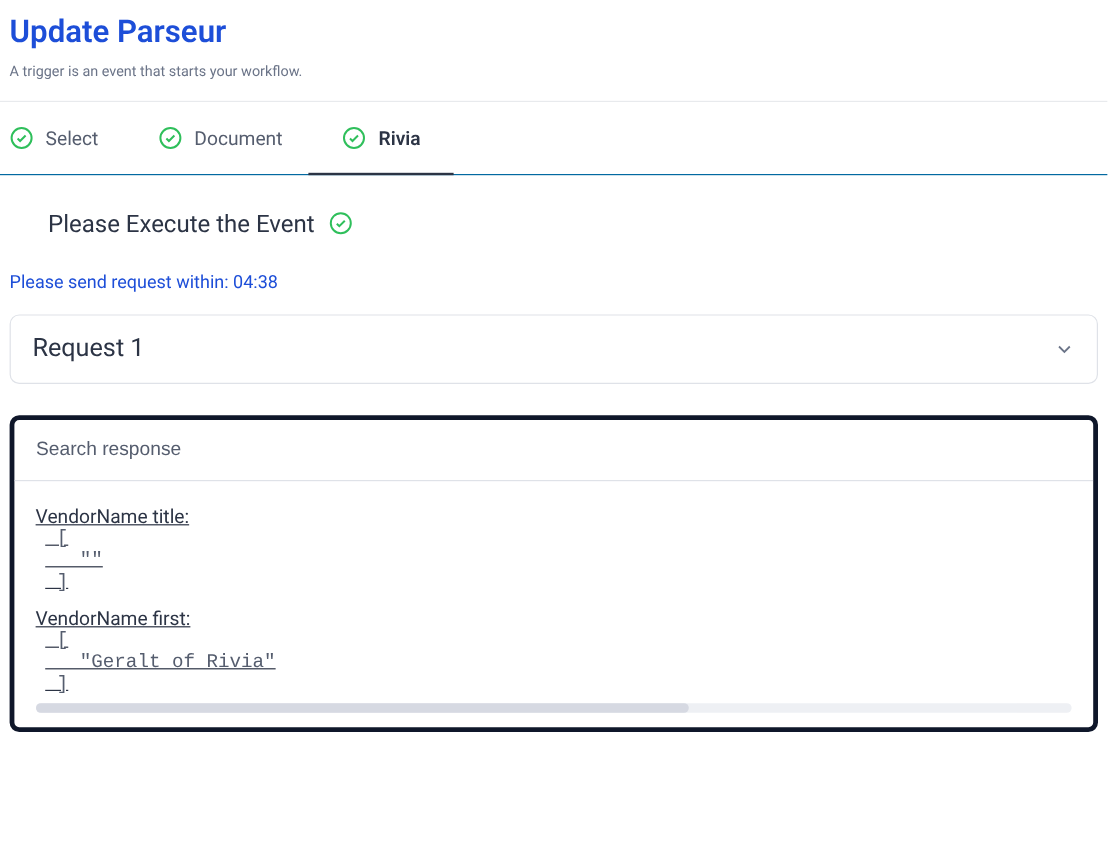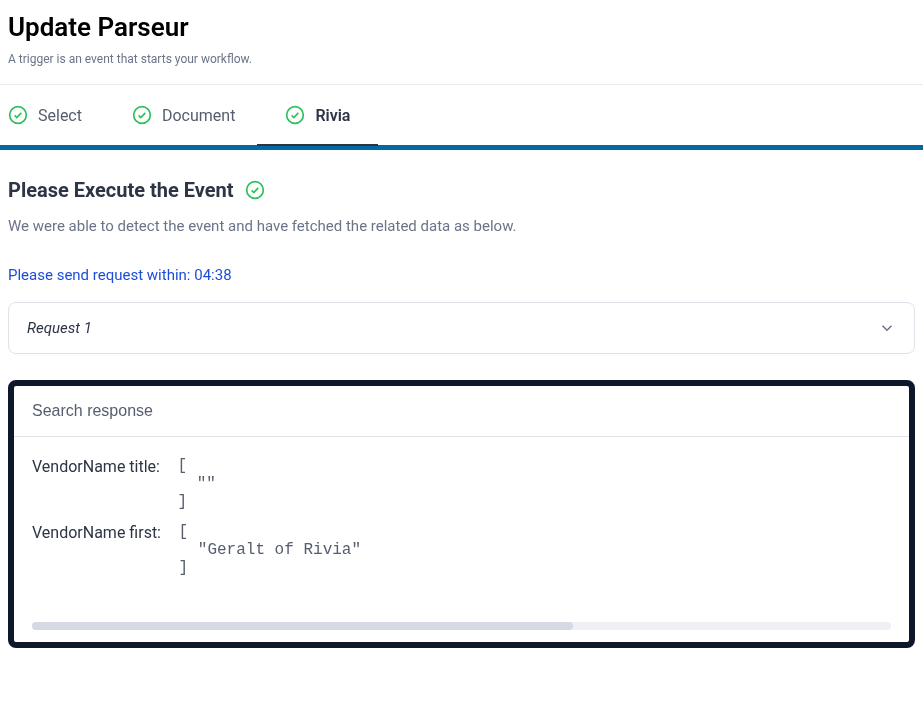--- a/index.html
+++ b/index.html
@@ -6,37 +6,37 @@
     body {
       font-family: -apple-system, BlinkMacSystemFont, "Segoe UI", Roboto, sans-serif;
       background: #fff;
       color: #2c3445;
     }
     .container { width: 923px; }
     .header { padding: 12px 8px 18px 8px; }
     .title {
       font-size: 26px;
       font-weight: 600;
-      color: #000000;
+      color: #1d4ed8;
       margin-bottom: 10px;
     }
     .subtitle {
       font-size: 12px;
       color: #6b7488;
     }
     .divider {
       height: 1px;
       background: #e8eaed;
       width: 100%;
     }
     .tabs {
       display: flex;
       gap: 50px;
       padding: 0 8px;
-      border-bottom: 5px solid #0369a1;
+      border-bottom: 1px solid #0369a1;
     }
     .tab {
       display: flex;
       align-items: center;
       gap: 10px;
       padding: 20px 0;
       cursor: pointer;
       position: relative;
     }
     .tab-label {
@@ -63,22 +63,23 @@
     }
     .content { padding: 28px 8px 10px 8px; }
     .section-heading {
       display: flex;
       align-items: center;
       gap: 12px;
       margin-bottom: 14px;
     }
     .section-title {
       font-size: 20px;
-      font-weight: 700;
-      color: #2c3445;
+      font-weight: 400;
+      color: #2c3445;
+      margin-left: 32px;
     }
     .desc {
       font-size: 15px;
       color: #6b7488;
       line-height: 1.45;
     }
     .timer {
       font-size: 15px;
       color: #1d4ed8;
       margin-top: 28px;
@@ -87,30 +88,30 @@
     .select-box {
       border: 1px solid #dfe2e8;
       border-radius: 8px;
       padding: 16px 18px;
       display: flex;
       align-items: center;
       justify-content: space-between;
       cursor: pointer;
     }
     .select-label {
-      font-size: 15px;
-      color: #2c3445;
-      font-style: italic;
+      font-size: 21px;
+      color: #2c3445;
     }
     .chevron { width: 18px; height: 18px; }
     .response-panel {
       margin-top: 26px;
-      border: 6px solid #0f172a;
+      border: 4px solid #0f172a;
       border-radius: 8px;
       overflow: hidden;
+      text-decoration: underline;
     }
     .search-bar {
       border-bottom: 1px solid #dfe2e8;
     }
     .search-input {
       width: 100%;
       border: none;
       outline: none;
       padding: 16px 18px;
       font-size: 16px;
@@ -120,21 +121,21 @@
     .search-input::placeholder { color: #555d6e; }
     .response-body {
       padding: 20px 18px 8px 18px;
       height: 185px;
       overflow: auto;
       position: relative;
     }
     .response-body::-webkit-scrollbar { width: 8px; height: 8px; }
     .response-body::-webkit-scrollbar-thumb { background: #d6d9e2; border-radius: 4px; }
     .response-body::-webkit-scrollbar-track { background: #eef0f4; }
-    .resp-row { display: flex; margin-bottom: 12px; }
+    .resp-row { display: flex; margin-bottom: 12px; flex-direction: column; }
     .resp-key {
       font-size: 16px;
       color: #2c3445;
       white-space: nowrap;
     }
     .resp-val {
       font-family: "Courier New", monospace;
       font-size: 16px;
       color: #555d6e;
       white-space: pre;
@@ -193,21 +194,20 @@
 
   <div class="content">
     <div class="section-heading">
       <span class="section-title">Please Execute the Event</span>
       <svg class="check-icon" viewBox="0 0 24 24" fill="none" stroke="#2fbf5b" stroke-width="2">
         <circle cx="12" cy="12" r="10"></circle>
         <path d="M8 12.5l2.5 2.5L16 9.5"></path>
       </svg>
     </div>
 
-    <div class="desc">We were able to detect the event and have fetched the related data as below.</div>
 
     <div class="timer">
       <span>Please send request within: </span><span>04:38</span>
     </div>
 
     <div class="select-box">
       <span class="select-label">Request 1</span>
       <svg class="chevron" viewBox="0 0 24 24" fill="none" stroke="#6b7488" stroke-width="2">
         <path d="M6 9l6 6 6-6"></path>
       </svg>

